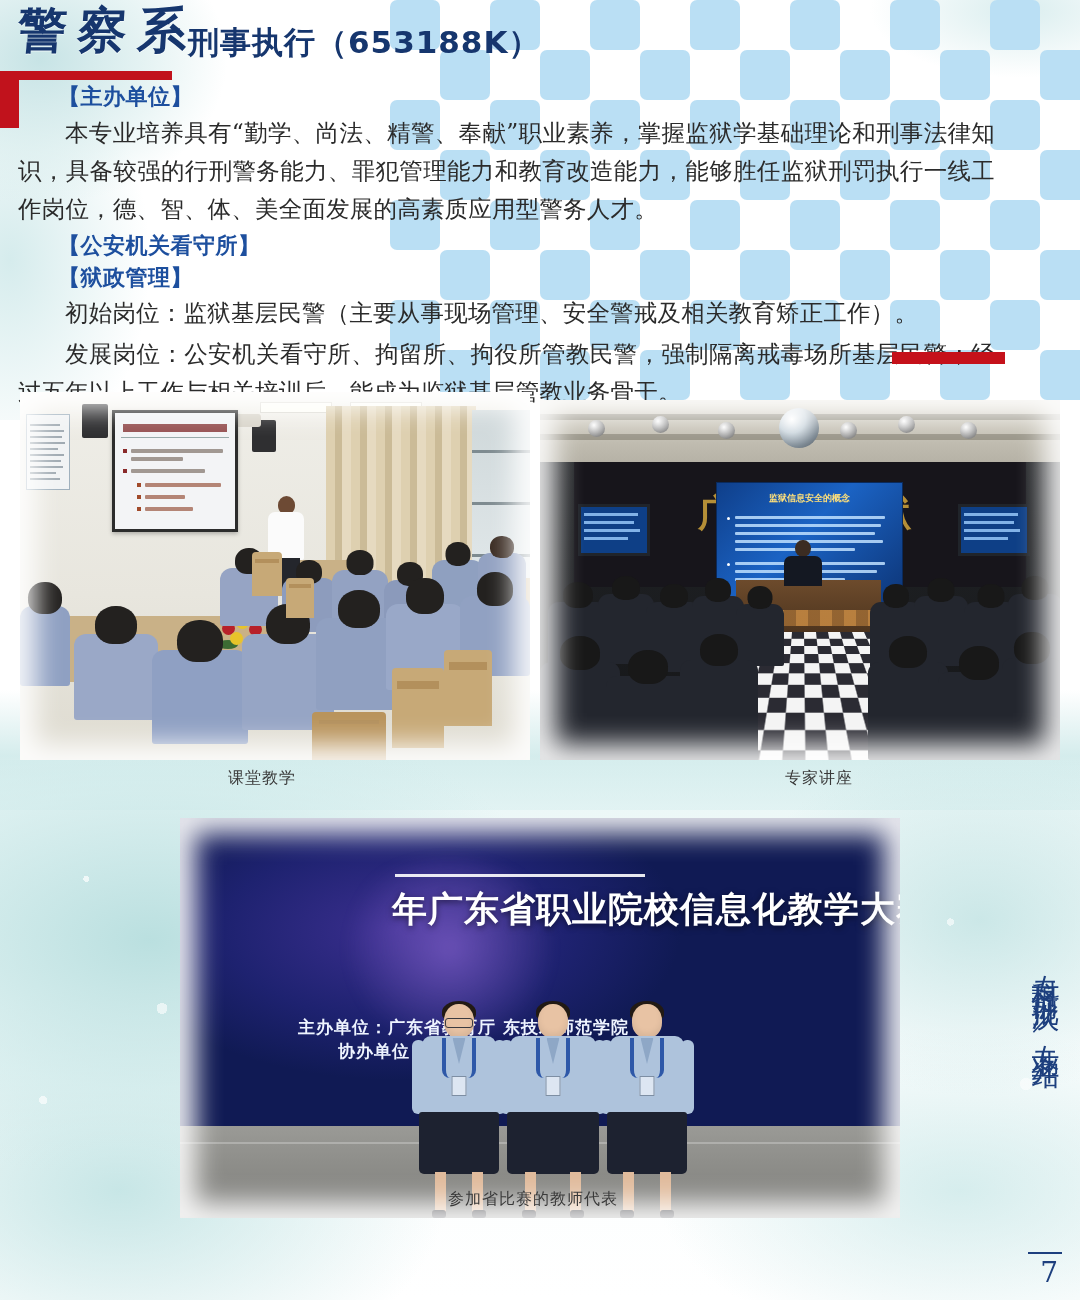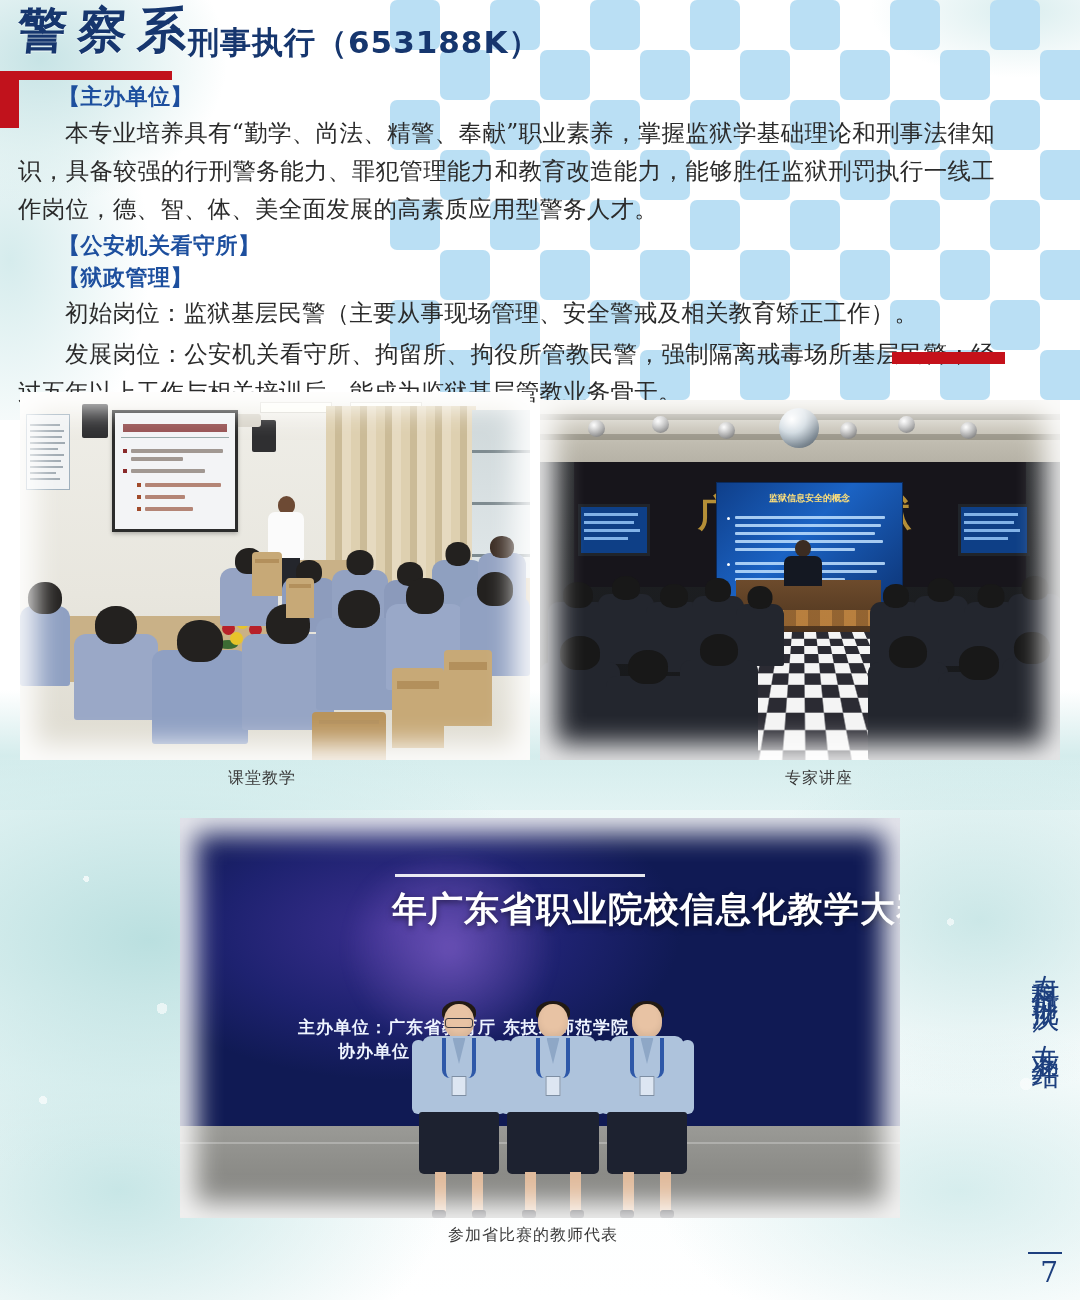--- a/index.html
+++ b/index.html
@@ -111,21 +111,21 @@
   #photo-classroom{left:20px;top:392px;width:510px;height:368px;}
   #photo-lecture{left:540px;top:400px;width:520px;height:360px;}
   #photo-banner{left:180px;top:818px;width:720px;height:400px;}
 
   .cap{
     position:absolute;font-family:"DejaVu Serif","Liberation Serif",serif;
     font-size:16px;color:#3a3a3a;letter-spacing:1px;
   }
   #cap-classroom{left:228px;top:768px;}
   #cap-lecture{left:785px;top:768px;}
-  #cap-banner{left:448px;top:1225px;}
+  #cap-banner{left:448px;top:1189px;}
 
   
   .cl-wall{position:absolute;inset:0;background:linear-gradient(180deg,#efeee8 0%,#e8e6de 55%,#dedbd0 100%);}
   .cl-ceiling{position:absolute;left:0;top:0;width:100%;height:48px;background:linear-gradient(180deg,#f7f6f2,#eceae3);}
   .cl-light{position:absolute;top:10px;height:9px;background:#fdfdf7;border:1px solid #dcdad2;}
   .cl-screen{position:absolute;left:92px;top:18px;width:120px;height:116px;background:#f3f4f6;border:3px solid #2c2c2c;box-shadow:0 2px 4px rgba(0,0,0,.25);}
   .cl-screen .sl-title{position:absolute;left:8px;top:11px;width:104px;height:8px;background:#7a1f1f;opacity:.75;}
   .cl-screen .sl-rule{position:absolute;left:6px;top:24px;width:108px;height:1px;background:#9aa;}
   .cl-screen .sl-line{position:absolute;height:4px;background:#6a5a50;opacity:.6;border-radius:1px;}
   .cl-screen .sl-bul{position:absolute;width:4px;height:4px;background:#8a2a2a;}

